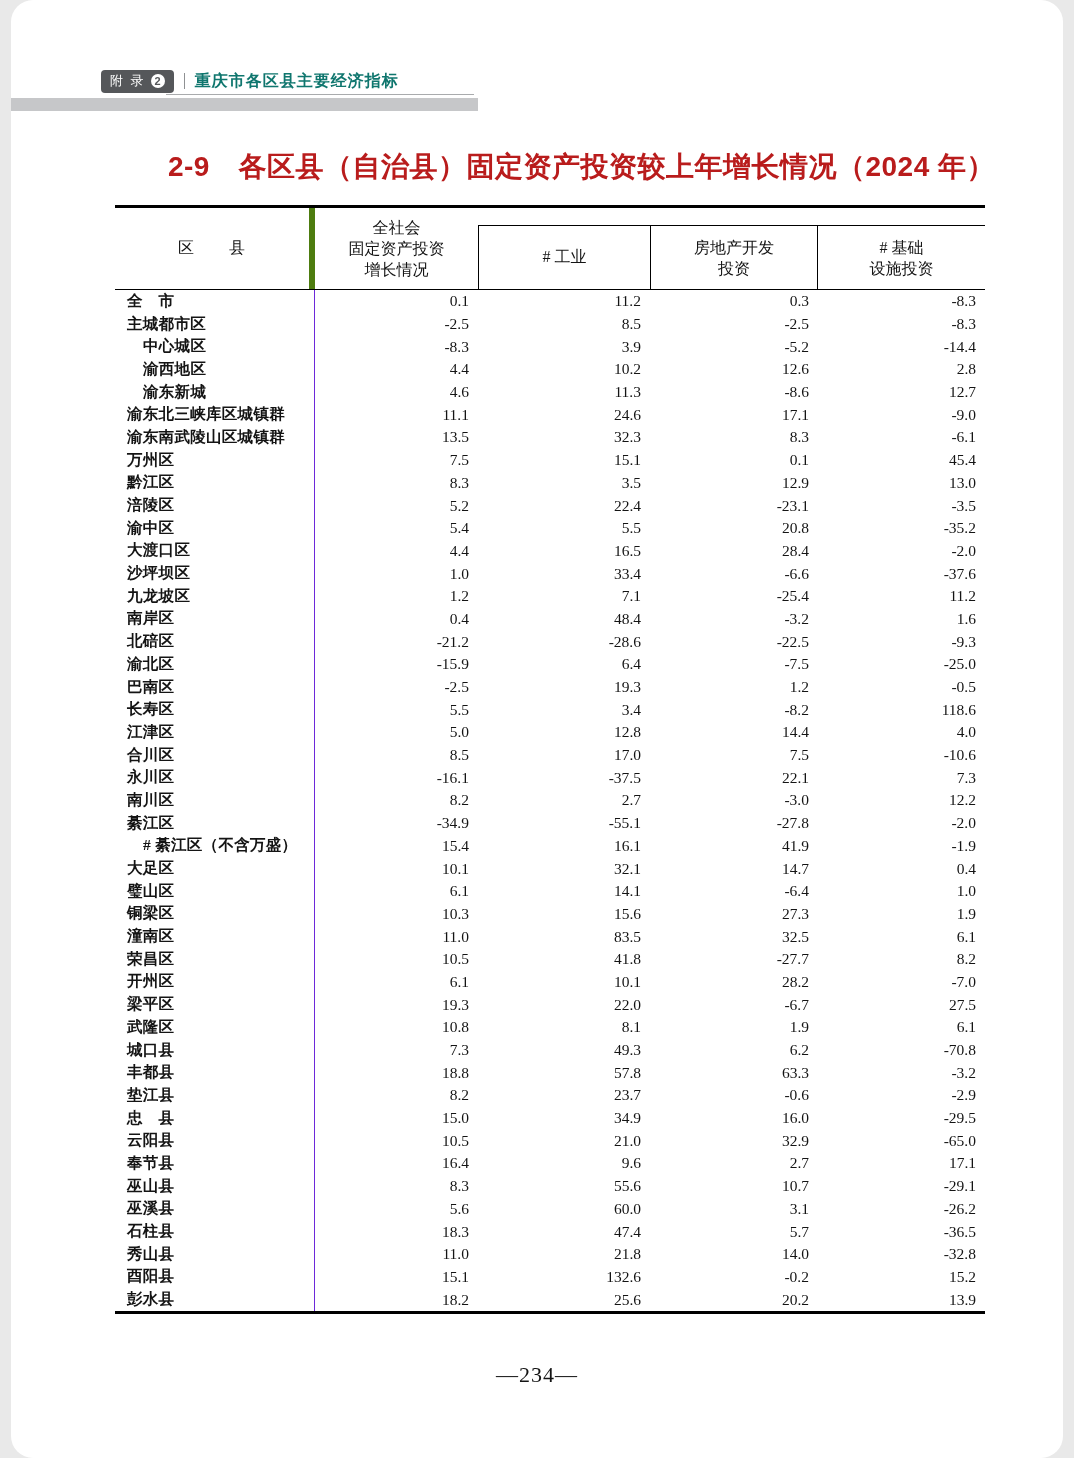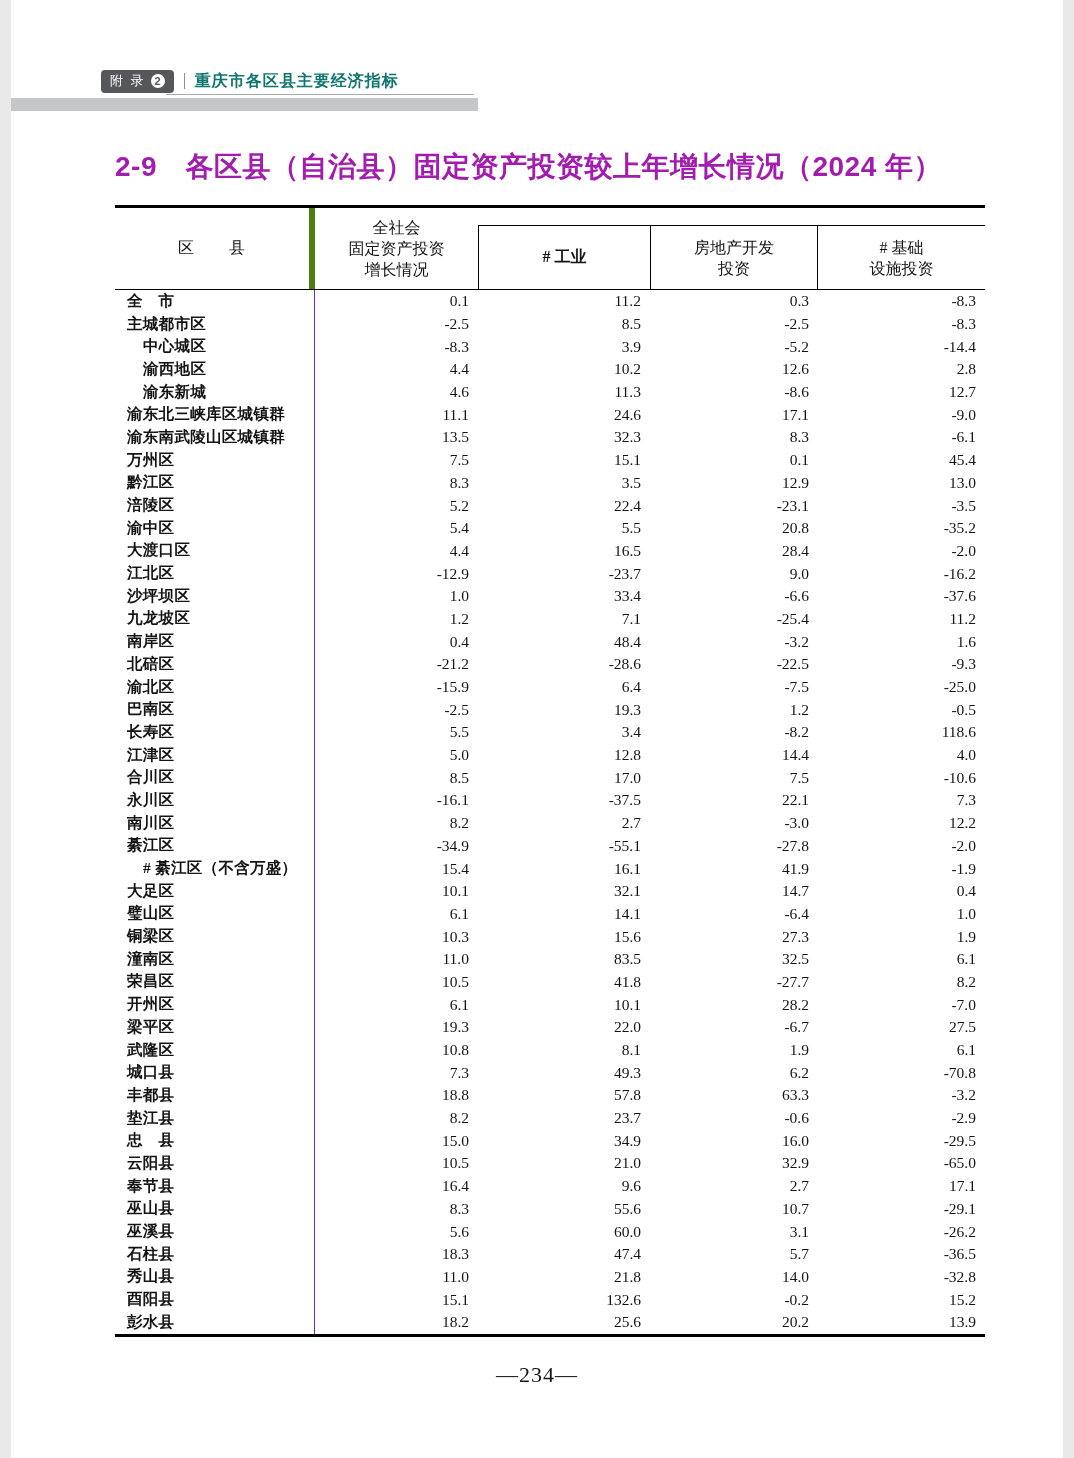--- a/index.html
+++ b/index.html
@@ -1,20 +1,20 @@
 <!DOCTYPE html>
 <html><head>
 <meta charset="utf-8">
 <style>
   * { margin:0; padding:0; box-sizing:border-box; }
   html,body { background:#e9e9e9; }
   body { font-family:"Liberation Serif", serif; color:#141414; }
   .page {
     position:relative; width:1052px; height:1458px; background:#ffffff;
-    margin:0 auto; overflow:hidden;
+    margin:0 auto; overflow:hidden;border-radius:22px;
   }
 
   
   .page-header {
     position:absolute; left:90px; top:70px; height:22px;
     display:flex; align-items:center; gap:10px;
   }
   .badge {
     display:inline-flex; align-items:center; gap:5px;
     background:#55575a; color:#fff; border-radius:4px;
@@ -32,38 +32,38 @@
     font-family:"Liberation Sans", sans-serif; color:#0f766e;
   }
   .header-rule { position:absolute; left:155px; top:94px; width:308px; height:1px; background:#a9abad; }
   .gray-bar { position:absolute; left:0; top:98px; width:467px; height:13px; background:#c6c7c9; }
 
   
   .doc-title {
     position:absolute; left:104px; top:148px; width:880px;
     font-family:"Liberation Sans", sans-serif;
     font-size:28px; font-weight:bold; letter-spacing:0.5px;
-    white-space:nowrap; color:#a21caf;
+    white-space:nowrap; color:#b91c1c;text-align:right;
   }
 
   
   .data-table {
     position:absolute; left:104px; top:205px; width:870px;
     border-top:3px solid #000; border-bottom:3px solid #000;
   }
   .thead { display:flex; height:82px; border-bottom:1px solid #000; font-size:16px; }
   .th { display:flex; align-items:center; justify-content:center; text-align:center; }
   .multiline { white-space:pre-line; line-height:21px; }
   .th-region { width:200px; border-right:6px solid #4d7c0f; letter-spacing:1px;font-family:Liberation Serif, serif; }
   .th-total  { width:163px;text-align:center; }
   .th-group  { width:507px; display:flex; flex-direction:column; }
   .th-group-spacer { height:17px; }
   .th-subrow { flex:1; display:flex; border-top:1px solid #000; }
   .th-sub { border-left:1px solid #000; }
-  .w-industry   { width:172px;font-weight:bold; }
+  .w-industry   { width:172px; }
   .w-infra      { width:168px; }
   .w-realestate { width:167px; }
 
   .tbody { font-size:15.5px; }
   .row { display:flex; height:22.69px; align-items:stretch; }
   .cell-region {
     width:200px; border-right:1px solid #6d28d9;
     display:flex; align-items:center; padding-left:12px;
     white-space:nowrap; letter-spacing:0.3px;font-weight:bold;
   }
@@ -204,27 +204,20 @@
           <div class="cell-num c3">-35.2</div>
         </div>
         <div class="row">
           <div class="cell-region">大渡口区</div>
           <div class="cell-num c0">4.4</div>
           <div class="cell-num c1">16.5</div>
           <div class="cell-num c2">28.4</div>
           <div class="cell-num c3">-2.0</div>
         </div>
         <div class="row">
-          <div class="cell-region">江北区</div>
-          <div class="cell-num c0">-12.9</div>
-          <div class="cell-num c1">-23.7</div>
-          <div class="cell-num c2">9.0</div>
-          <div class="cell-num c3">-16.2</div>
-        </div>
-        <div class="row">
           <div class="cell-region">沙坪坝区</div>
           <div class="cell-num c0">1.0</div>
           <div class="cell-num c1">33.4</div>
           <div class="cell-num c2">-6.6</div>
           <div class="cell-num c3">-37.6</div>
         </div>
         <div class="row">
           <div class="cell-region">九龙坡区</div>
           <div class="cell-num c0">1.2</div>
           <div class="cell-num c1">7.1</div>

